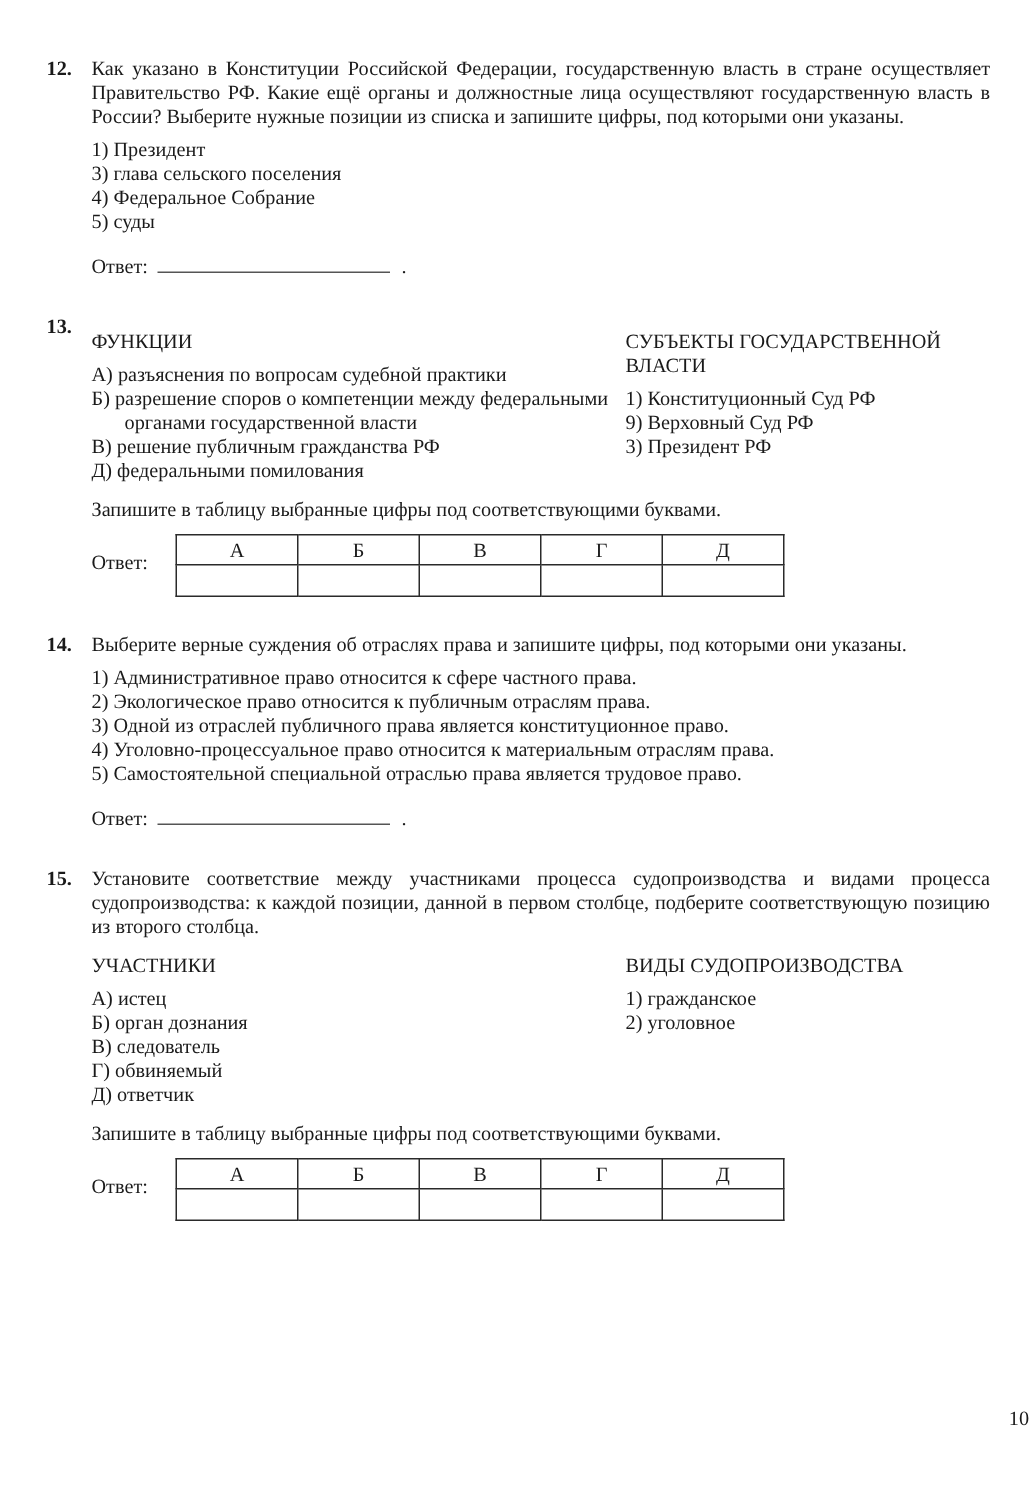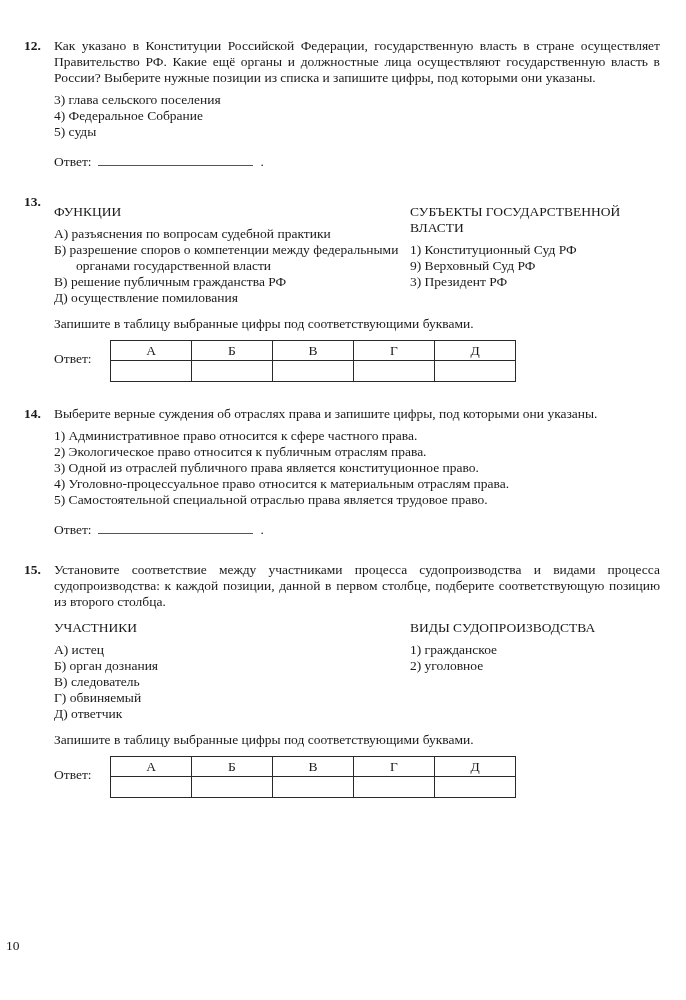--- a/index.html
+++ b/index.html
@@ -1,18 +1,18 @@
 <!DOCTYPE html>
 <html><head>
 <meta charset="utf-8">
 <style>
   html, body { margin: 0; padding: 0; background: #ffffff; }
   .page {
     width: 686px; height: 1000px; background: #ffffff; position: relative;
-    box-sizing: border-box; padding: 38px 26px 20px 24px;
+    box-sizing: border-box; padding: 38px 26px 20px 31px;
     font-family: "Liberation Serif", "DejaVu Serif", serif;
     color: #1a1a1a; font-size: 13.5px; line-height: 16px;
     overflow: hidden;
   }
   .question { display: flex; margin-bottom: 24px; }
   .q-num { flex: 0 0 30px; font-weight: bold; }
   .q-body { flex: 1; min-width: 0; }
   .q-text { margin: 0; text-align: justify; }
   .options { margin-top: 6px; }
   .option { padding-left: 22px; text-indent: -22px; }
@@ -29,53 +29,54 @@
   .instruction { margin-top: 10px; }
   .answer-row { display: flex; margin-top: 8px; }
   .answer-row .answer-label { flex: 0 0 56px; padding-top: 11px; }
   table.answer-table { border-collapse: collapse; }
   .answer-table th, .answer-table td {
     border: 1px solid #2a2a2a; width: 80px; height: 19px;
     font-weight: normal; font-size: 13.5px; text-align: center; padding: 0;
   }
   .answer-table td { height: 20px; }
   .page-number {
-    position: absolute; left: 6px; right: 0; bottom: 46px; text-align: left;
+    position: absolute; left: 6px; right: 0; bottom: 46px; text-align: right;
   }
 </style>
 </head>
 <body>
 
 <div class="page">
 
   <section class="question">
     <span class="q-num">12.</span>
     <div class="q-body">
       <p class="q-text">Как указано в Конституции Российской Федерации, государственную власть в стране осуществляет Правительство РФ. Какие ещё органы и должностные лица осуществляют государственную власть в России? Выберите нужные позиции из списка и запишите цифры, под которыми они указаны.</p>
       <div class="options">
+        <div class="option">1) Президент</div>
         <div class="option">3) глава сельского поселения</div>
         <div class="option">4) Федеральное Собрание</div>
         <div class="option">5) суды</div>
       </div>
       <div class="answer-line">
         <span>Ответ:</span><span class="blank"></span><span>.</span>
       </div>
     </div>
   </section>
 
   <section class="question">
     <span class="q-num">13.</span>
     <div class="q-body">
       <div class="cols">
         <div class="col-left">
           <p class="col-title">ФУНКЦИИ</p>
           <div class="m-item">А) разъяснения по вопросам судебной практики</div>
           <div class="m-item">Б) разрешение споров о компетенции между федеральными органами государственной власти</div>
           <div class="m-item">В) решение публичным гражданства РФ</div>
-          <div class="m-item">Д) осуществление помилования</div>
+          <div class="m-item">Д) федеральными помилования</div>
         </div>
         <div class="col-right">
           <p class="col-title">СУБЪЕКТЫ ГОСУДАРСТВЕННОЙ ВЛАСТИ</p>
           <div class="m-item">1) Конституционный Суд РФ</div>
           <div class="m-item">9) Верховный Суд РФ</div>
           <div class="m-item">3) Президент РФ</div>
         </div>
       </div>
       <div class="instruction">Запишите в таблицу выбранные цифры под соответствующими буквами.</div>
       <div class="answer-row">

